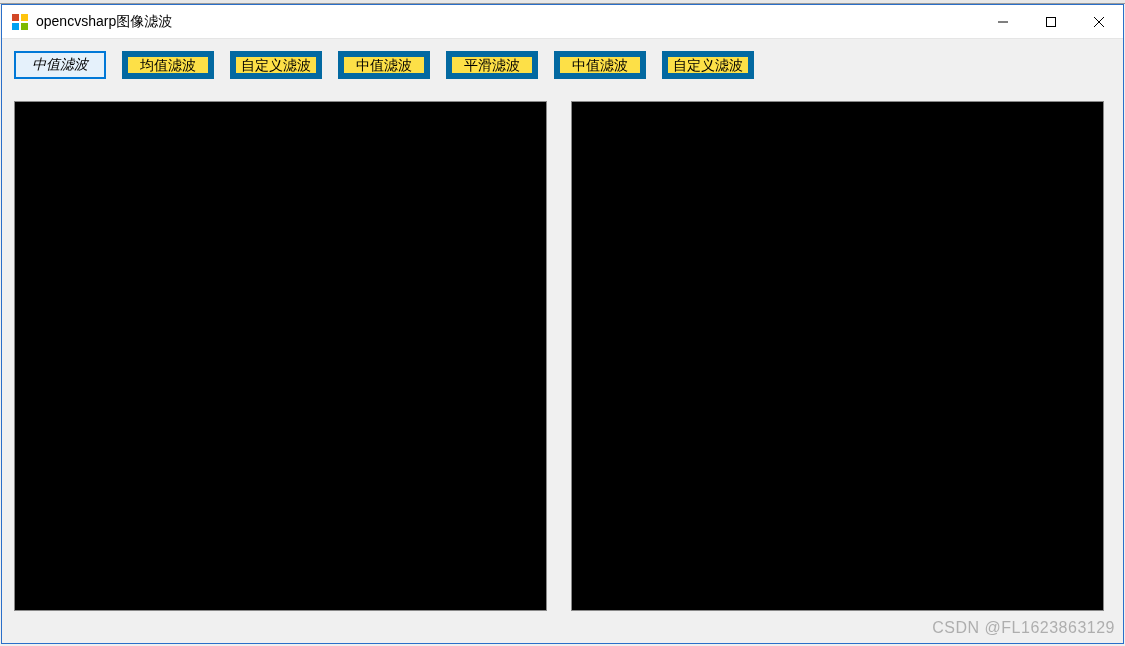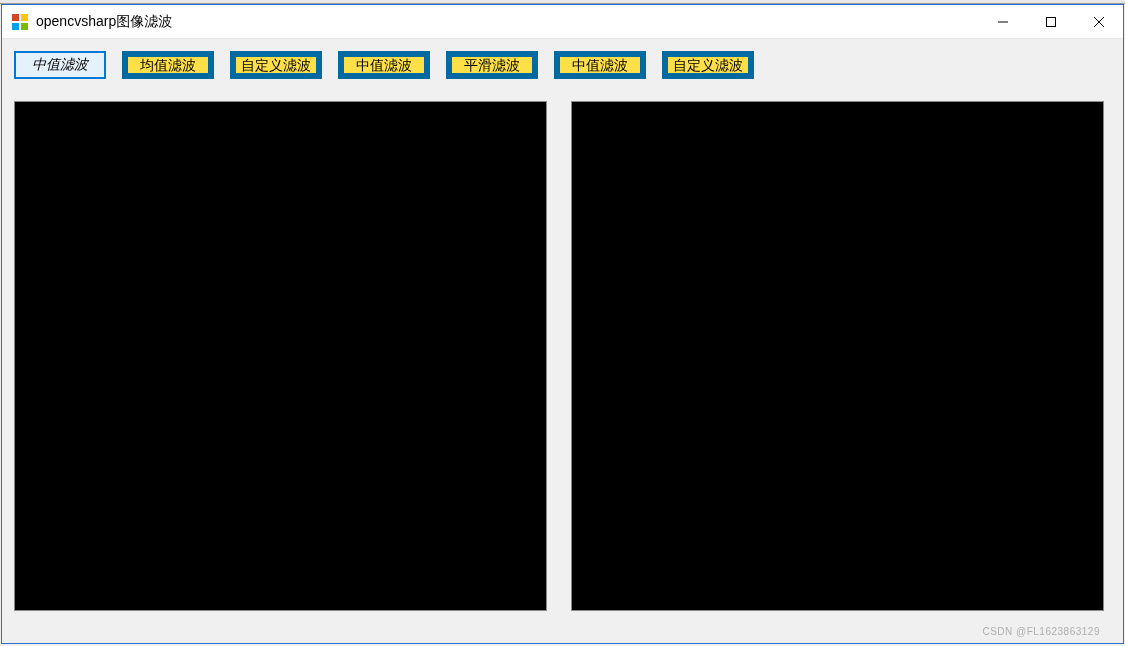--- a/index.html
+++ b/index.html
@@ -109,23 +109,23 @@
       gap: 24px;
     }
     .image-panel {
       width: 533px;
       height: 510px;
       background: #000000;
       border: 1px solid #888;
     }
     .watermark {
       position: absolute;
-      right: 23px;
+      right: 8px;
       bottom: 6px;
-      font-size: 10px;
+      font-size: 16px;
       color: rgba(120,120,120,0.55);
       letter-spacing: 0.5px;
       pointer-events: none;
     }
   </style>
 </head>
 <body>
 
 <div class="top-edge"></div>
 

